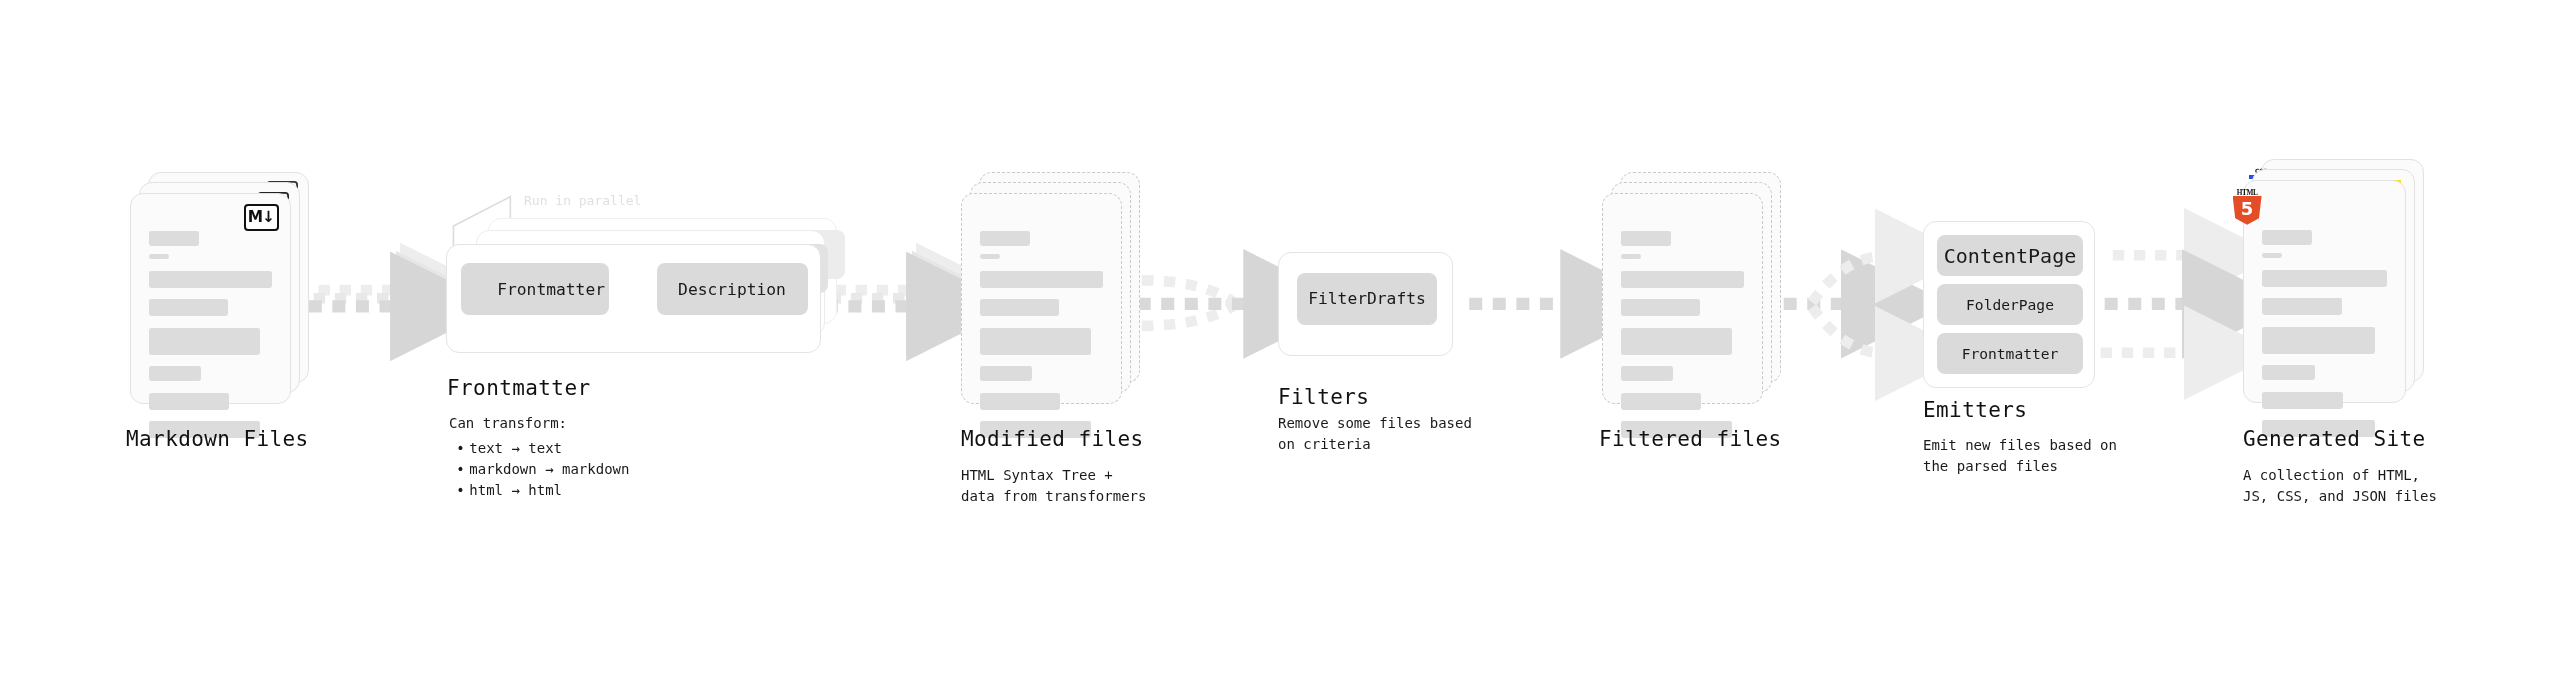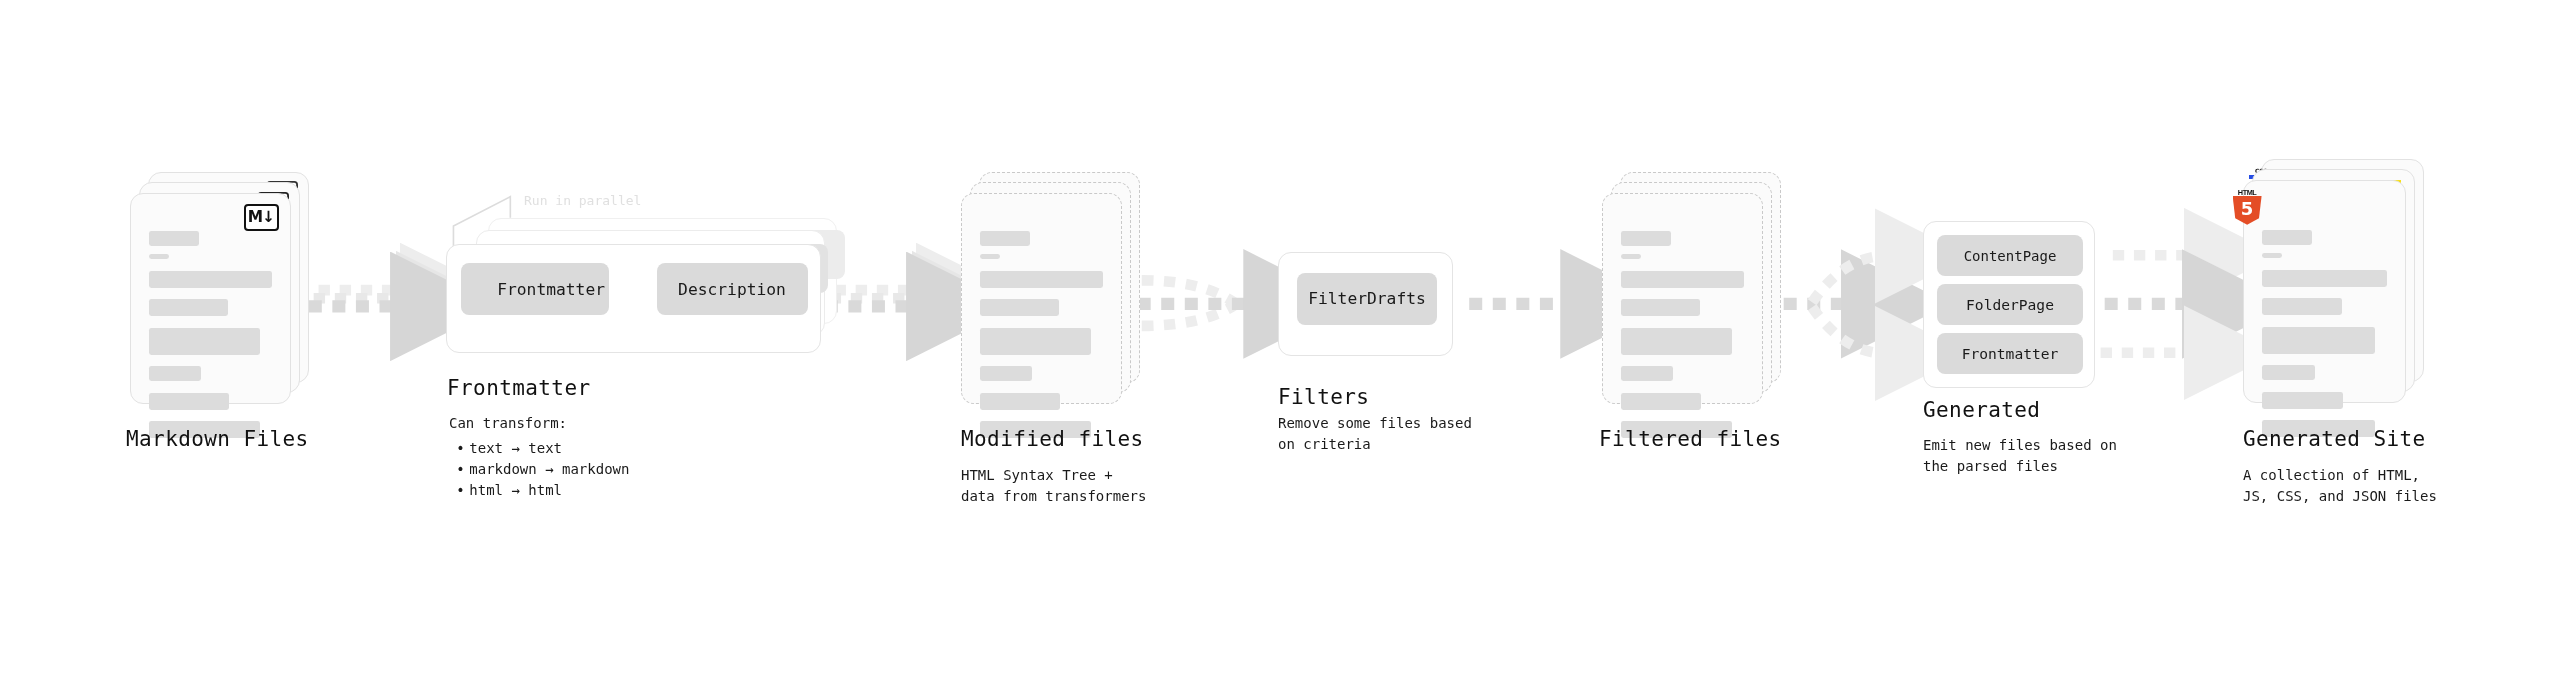--- a/index.html
+++ b/index.html
@@ -47,21 +47,21 @@
     background:#e44d26;
     clip-path:polygon(0% 0%,100% 0%,91% 78%,50% 100%,9% 78%);
   }
   .html5 .shield:after{
     content:"5";position:absolute;left:0;right:0;top:4.1px;text-align:center;
     color:#fff;font-family:"DejaVu Sans","Liberation Sans",sans-serif;
     font-weight:bold;font-size:18px;line-height:1;
   }
   .html5 .htmltag{
     position:absolute;top:-2.4px;left:0;width:29px;text-align:center;
-    font-family:Liberation Sans, sans-serif;
+    font-family:Liberation Serif, serif;
     font-weight:bold;font-size:7.3px;color:#111;letter-spacing:-0.4px;
   }
   .js-badge{width:24.4px;height:18px;background:#f7df1e;}
   .css-badge{width:24.4px;height:7.3px;position:relative;}
   .css-badge .bar{position:absolute;bottom:0;left:0;width:24.4px;height:3.3px;background:#264de4;}
   .css-badge .txt{
     position:absolute;top:-3.3px;left:0;width:24.4px;text-align:center;
     font-family:"DejaVu Sans","Liberation Sans",sans-serif;
     font-weight:bold;font-size:5.7px;color:#111;
   }
@@ -280,32 +280,32 @@
           <div class="sk" style="width:65%;height:17px;margin-bottom:11.4px;"></div>
           <div class="sk" style="width:90%;height:17px;"></div>
         </div>
       </div>
     </div>
   </div>
   <div class="title" style="left:1599px;top:427px;">Filtered files</div>
 
   <div class="node" style="left:1923px;top:0;">
     <div class="box" style="left:0;top:221px;width:172px;height:167px;">
-      <div class="pill" style="left:13px;top:13px;width:146px;height:41px;font-size:14px;">
+      <div class="pill" style="left:13px;top:13px;width:146px;height:41px;font-size:20px;">
         <span>ContentPage</span>
       </div>
       <div class="pill" style="left:13px;top:62px;width:146px;height:41px;font-size:14.6px;">
         <span>FolderPage</span>
       </div>
       <div class="pill" style="left:13px;top:111px;width:146px;height:41px;font-size:14.6px;">
         <span>Frontmatter</span>
       </div>
     </div>
   </div>
-  <div class="title" style="left:1923px;top:398px;">Generated</div>
+  <div class="title" style="left:1923px;top:398px;">Emitters</div>
   <div class="desc" style="left:1923px;top:435px;">Emit new files based on
 the parsed files</div>
 
   <div class="node" style="left:2243px;top:180px;">
     <div class="stack" style="width:187px;height:236px;">
       <div class="card solid back2" style="width:163px;height:223px;">
         <div class="badge css-badge" style="right:13px;top:11.4px;">
           <div class="txt">CSS</div>
           <div class="bar"></div>
         </div>

